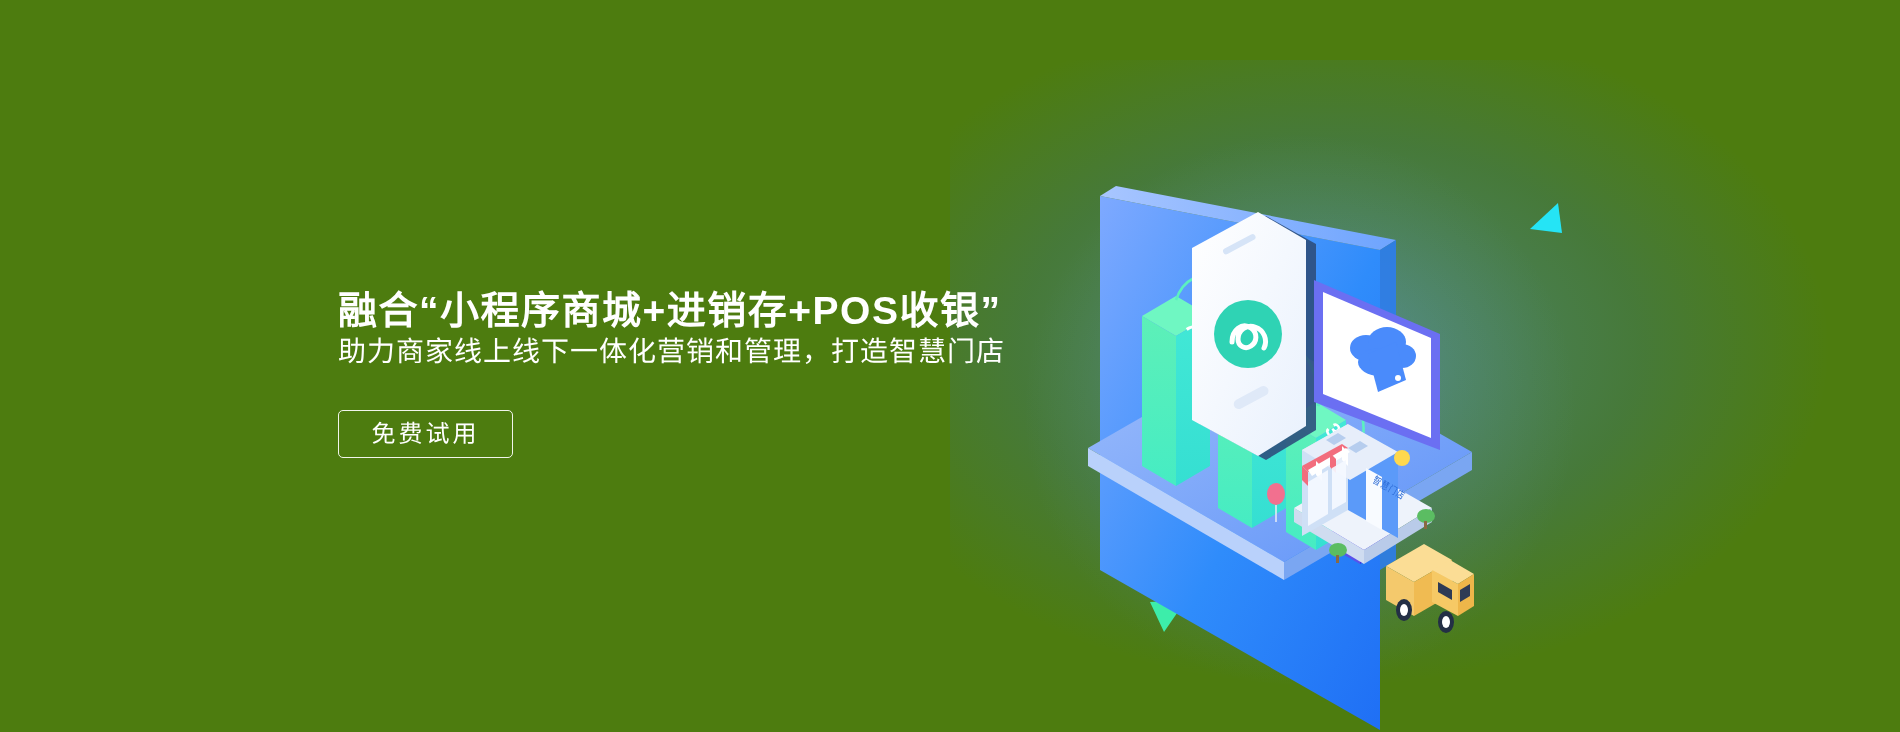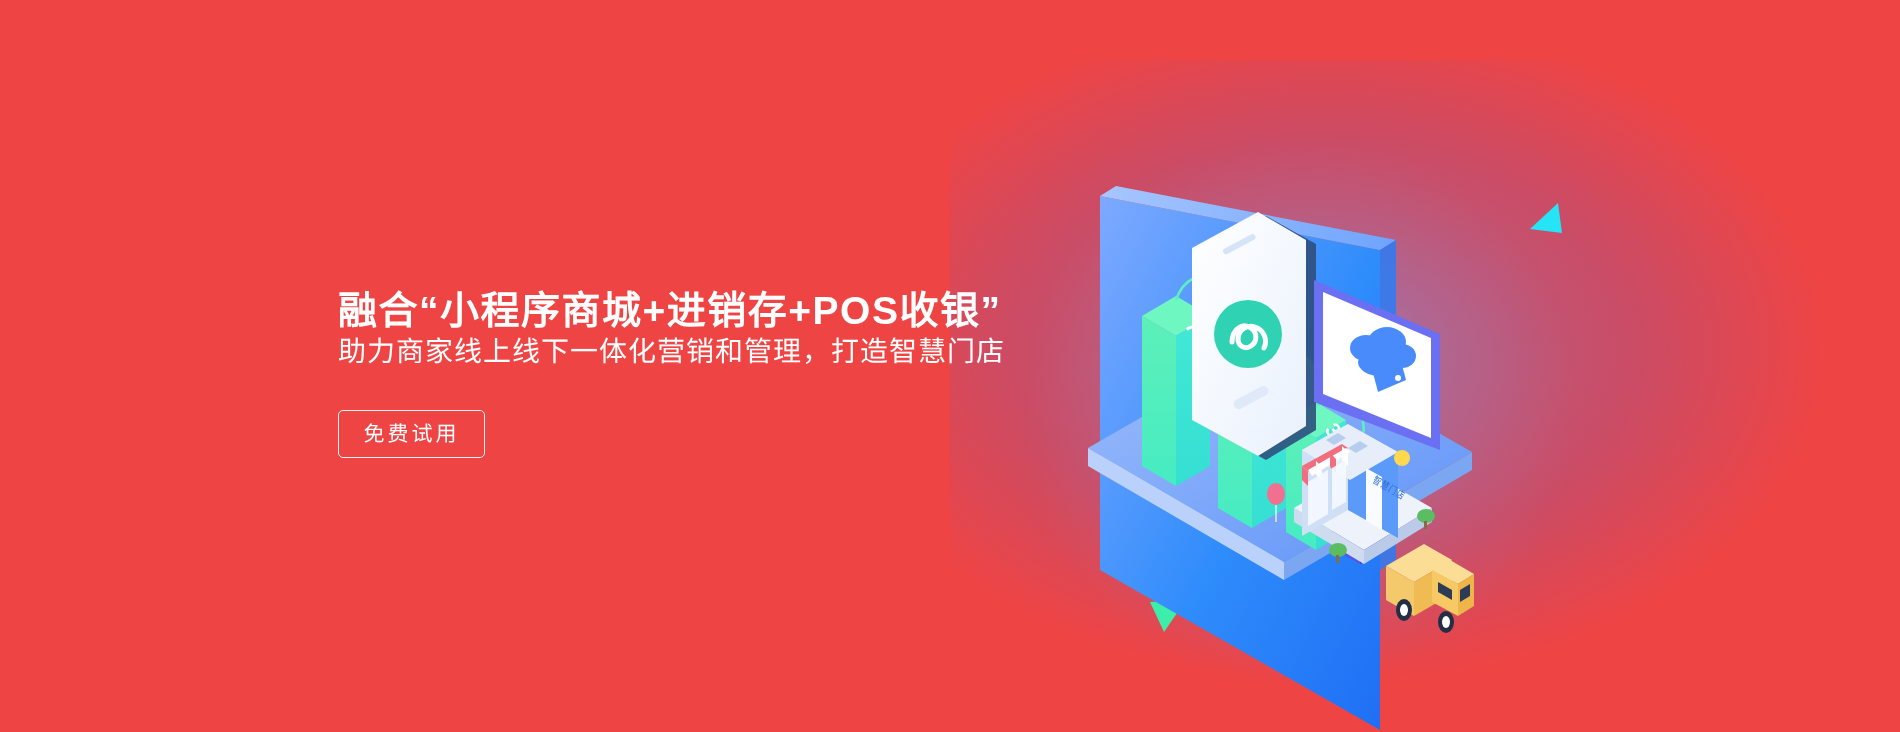--- a/index.html
+++ b/index.html
@@ -3,21 +3,21 @@
 <meta charset="utf-8">
 <title>Banner</title>
 <style>
   * { margin:0; padding:0; box-sizing:border-box; }
   html, body {
     width:1900px; height:732px; overflow:hidden;
     font-family:"Liberation Sans","DejaVu Sans",sans-serif;
   }
   .banner{
     position:relative; width:1900px; height:732px;
-    background:#ef4444; overflow:hidden;
+    background:#4d7c0f; overflow:hidden;
   }
   
   .glow{
     position:absolute; left:950px; top:60px; width:900px; height:640px;
     background:radial-gradient(ellipse at 42% 45%, rgba(80,150,255,.42) 0%, rgba(40,110,250,.18) 42%, rgba(10,91,251,0) 68%);
     pointer-events:none;
   }
   .glow2{
     position:absolute; left:1020px; top:130px; width:560px; height:560px;
     border-radius:50%;
@@ -29,23 +29,23 @@
   .copy{ position:absolute; left:338px; top:288px; width:760px; }
   .headline{
     font-size:39px; font-weight:bold; color:#ffffff; letter-spacing:1.5px;
     line-height:1.18; white-space:nowrap;
   }
   .subline{
     font-size:28px; color:#ffffff; letter-spacing:1px;
     line-height:1.3; white-space:nowrap; font-weight:400;
   }
   .cta{
-    margin-top:40px; display:inline-block; width:147px; height:48px;
+    margin-top:40px; display:inline-block; width:175px; height:48px;
     border:1px solid rgba(255,255,255,.92); border-radius:5px;
-    background:transparent; color:#ffffff; font-size:21px; letter-spacing:3px;
+    background:transparent; color:#ffffff; font-size:24px; letter-spacing:3px;
     line-height:46px; text-align:center; cursor:pointer;
   }
 
   
   .illus{ position:absolute; left:1080px; top:130px; width:420px; height:520px; }
   .illus svg{ width:100%; height:100%; overflow:visible; }
 
   
   .tri{ position:absolute; pointer-events:none; }
 </style>

